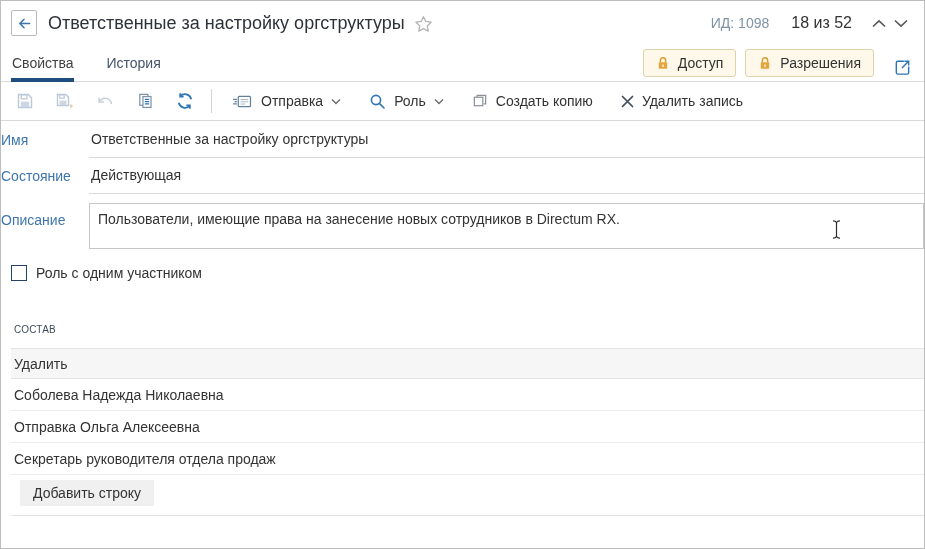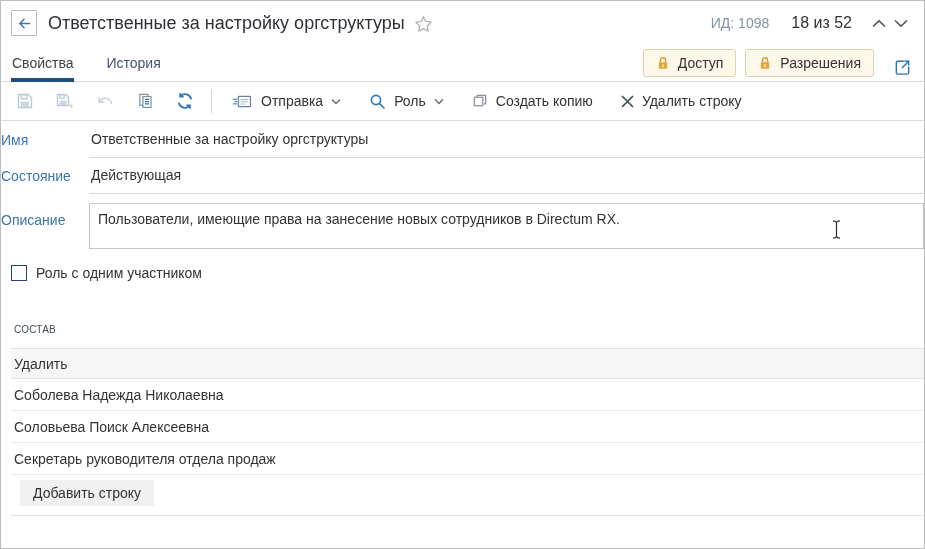--- a/index.html
+++ b/index.html
@@ -226,21 +226,21 @@
           </svg>
       </span>
       <span>Создать копию</span>
     </div>
     <div class="tgroup">
       <span style="display:flex">
         <svg width="13" height="13" viewBox="0 0 13 13">
             <path d="M1.5 1.5l10 10M11.5 1.5l-10 10" stroke="#3f4c5a" stroke-width="1.7" stroke-linecap="round"></path>
           </svg>
       </span>
-      <span>Удалить строку</span>
+      <span>Удалить запись</span>
     </div>
   </div>
 
   <div class="frow r1">
     <div class="flabel">Имя</div>
     <div class="fvalue">Ответственные за настройку оргструктуры</div>
   </div>
   <div class="frow">
     <div class="flabel">Состояние</div>
     <div class="fvalue">Действующая</div>
@@ -253,21 +253,21 @@
   <div class="cbrow">
     <span class="checkbox"></span>
     <span class="cbl">Роль с одним участником</span>
   </div>
 
   <div class="section-title">СОСТАВ</div>
 
   <div class="mtable">
     <div class="mhead">Удалить</div>
     <div class="mrow">Соболева Надежда Николаевна</div>
-    <div class="mrow">Соловьева Поиск Алексеевна</div>
+    <div class="mrow">Отправка Ольга Алексеевна</div>
     <div class="mrow">Секретарь руководителя отдела продаж</div>
     <div class="mtable-end">
       <button class="add-btn">Добавить строку</button>
     </div>
   </div>
 
   <div class="ibeam">
     <svg width="11" height="21" viewBox="0 0 11 21">
         <path d="M5.5 3.2v14.6" stroke="#2b2b2b" stroke-width="1.2"></path>
         <path d="M2 1.8c2 0 3 .6 3.5 1.6C6 2.4 7 1.8 9 1.8M2 19.2c2 0 3-.6 3.5-1.6.5 1 1.5 1.6 3.5 1.6" fill="none" stroke="#2b2b2b" stroke-width="1.2"></path>

